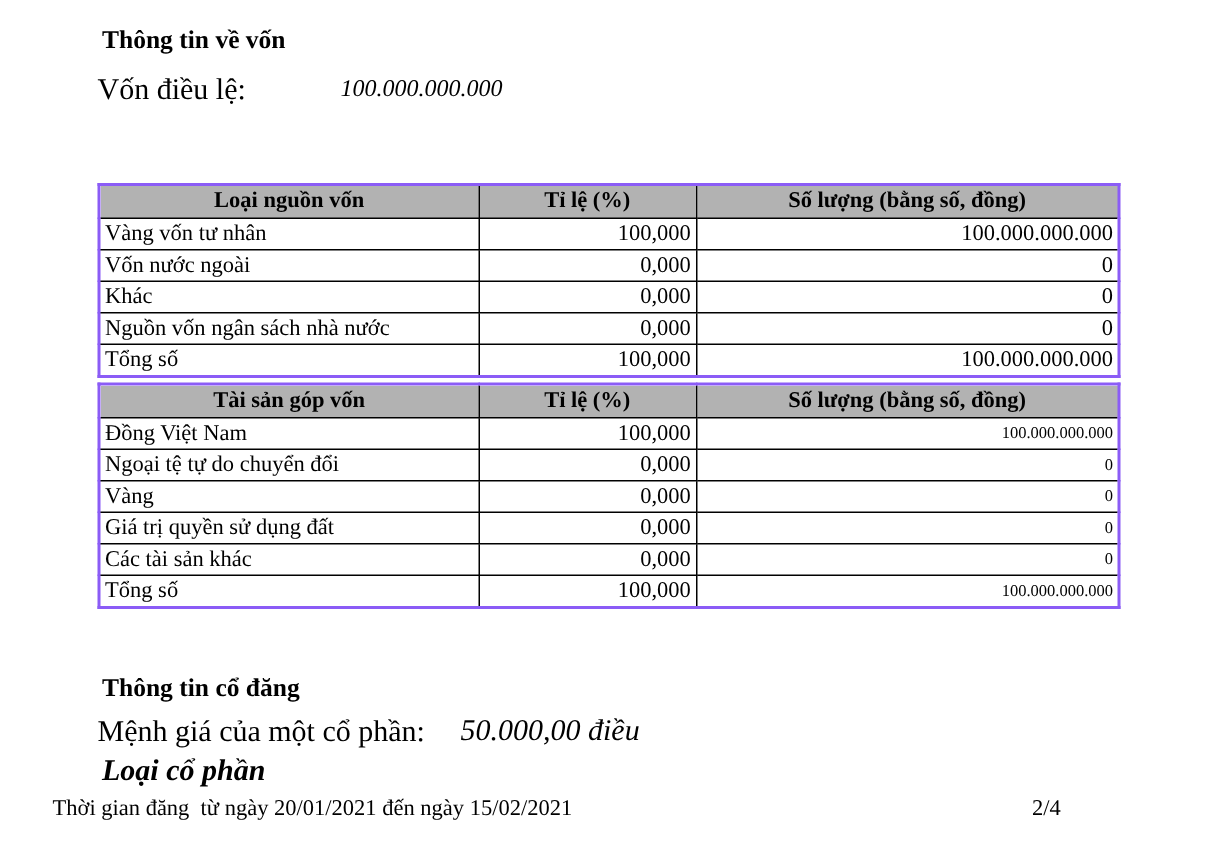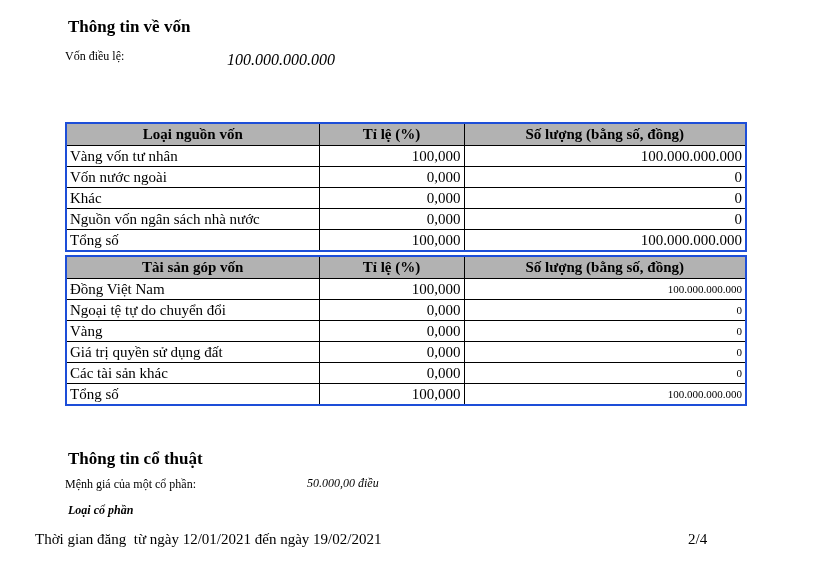--- a/index.html
+++ b/index.html
@@ -3,31 +3,31 @@
 <meta charset="utf-8">
 <style>
   html,body { margin:0; padding:0; }
   body {
     width:813px; height:577px; background:#ffffff; color:#000;
     font-family:"Liberation Serif","DejaVu Serif",serif;
     position:relative; overflow:hidden;
   }
   .abs { position:absolute; }
   .h-bold { font-weight:bold; font-size:17px; }
-  .body-text { font-size:12px; }
+  .body-text { font-size:20px; }
   .italic { font-style:italic; }
   .bold-italic { font-weight:bold; font-style:italic; }
 
   
   .charter-value { line-height:23px; font-style:italic; font-size:16px; }
 
   
   table.vn-table {
     border-collapse:collapse; table-layout:fixed; width:680px;
-    font-size:15px; border:2px solid #1d4ed8;
+    font-size:15px; border:2px solid #8b5cf6;
   }
   table.vn-table th, table.vn-table td {
     border:1px solid #000; padding:0 3px; overflow:hidden;
     line-height:20px; vertical-align:top;
   }
   table.vn-table th {
     background:#b2b2b2; text-align:center; font-weight:bold; height:21px;
   }
   table.vn-table td { height:20px; }
   td.num { text-align:right;margin-top:16px; }
@@ -128,23 +128,23 @@
       <td class="qty-small">0</td>
     </tr>
     <tr>
       <td>Tổng số</td>
       <td class="num">100,000</td>
       <td class="qty-small">100.000.000.000</td>
     </tr>
   </tbody>
 </table>
 
-<div class="abs h-bold" style="left:68px; top:449px;">Thông tin cổ thuật</div>
+<div class="abs h-bold" style="left:68px; top:449px;">Thông tin cổ đăng</div>
 
 <div class="abs body-text" style="left:65px; top:477px;">Mệnh giá của một cổ phần:</div>
 
 <div class="abs body-text italic" style="left:307px; top:476px;">50.000,00 điều</div>
 
 <div class="abs body-text bold-italic" style="left:68px; top:503px;">Loại cổ phần</div>
 
-<div class="abs footer-text" style="left:35px; top:531px;">Thời gian đăng  từ ngày 12/01/2021 đến ngày 19/02/2021</div>
+<div class="abs footer-text" style="left:35px; top:531px;">Thời gian đăng  từ ngày 20/01/2021 đến ngày 15/02/2021</div>
 
 <div class="abs footer-text" style="left:688px; top:531px;">2/4</div>
 
 </body></html>

